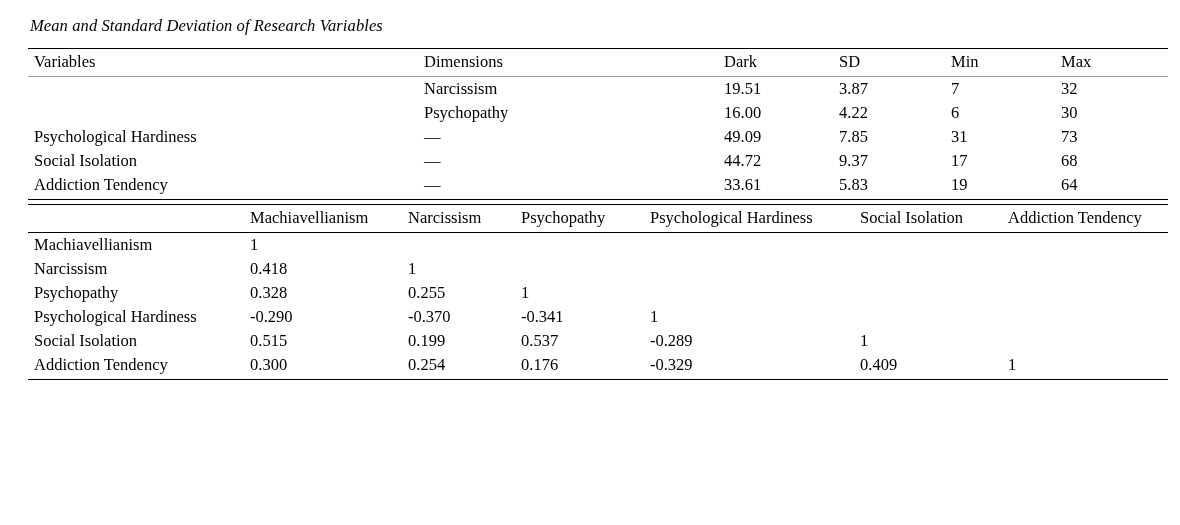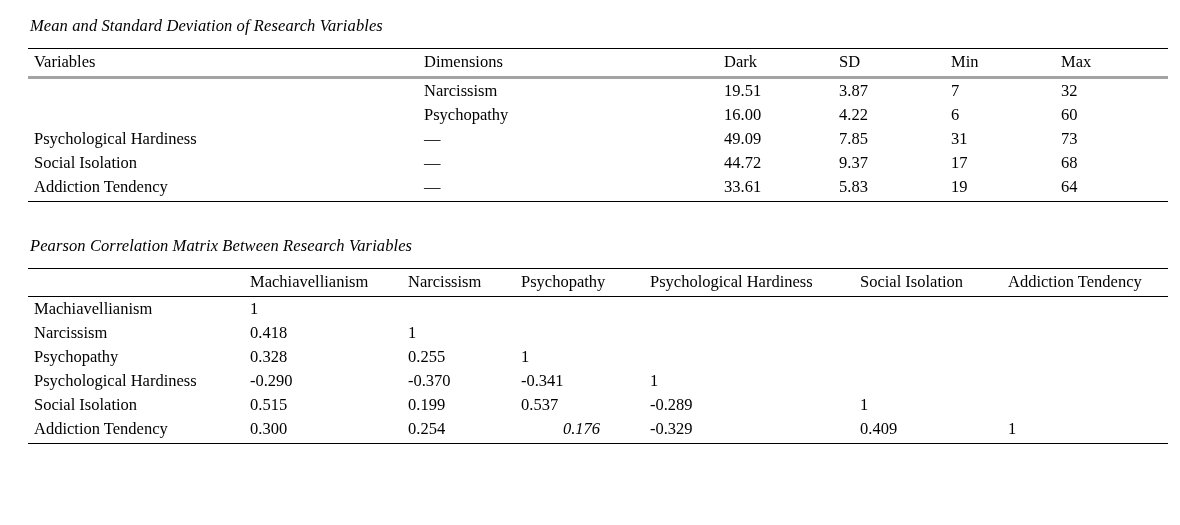--- a/index.html
+++ b/index.html
@@ -34,21 +34,21 @@
   }
   
   #table1 {
     margin-bottom: 4px;
   }
   #table1 thead th {
     font-weight: normal;
     text-align: left;
     padding: 3px 4px 4px 6px;
     border-top: 1.6px solid #000;
-    border-bottom: 3px solid #a3a3a3;
+    border-bottom: 1px solid #a3a3a3;
     vertical-align: bottom;
   }
   #table1 tbody td {
     padding: 2px 4px 2px 6px;
     vertical-align: top;
     white-space: nowrap;
   }
   #table1 tbody tr.last td {
     border-bottom: 1.6px solid #000;
     padding-bottom: 4px;
@@ -78,22 +78,20 @@
     white-space: nowrap;
   }
   #table2 tbody td.rowhead {
     padding-left: 6px;
   }
   #table2 tbody tr.last td {
     border-bottom: 1.6px solid #000;
     padding-bottom: 4px;
   }
   .ital {
-    font-style: italic;
-    text-align: center;
   }
 </style>
 </head>
 <body>
 
 <div class="page">
 
   <div class="table-caption">Mean and Standard Deviation of Research Variables</div>
 
   <table id="table1">
@@ -123,21 +121,21 @@
         <td>3.87</td>
         <td>7</td>
         <td>32</td>
       </tr>
       <tr>
         <td></td>
         <td>Psychopathy</td>
         <td>16.00</td>
         <td>4.22</td>
         <td>6</td>
-        <td>60</td>
+        <td>30</td>
       </tr>
       <tr>
         <td>Psychological Hardiness</td>
         <td class="dash">—</td>
         <td>49.09</td>
         <td>7.85</td>
         <td>31</td>
         <td>73</td>
       </tr>
       <tr>
@@ -152,21 +150,20 @@
         <td>Addiction Tendency</td>
         <td class="dash">—</td>
         <td>33.61</td>
         <td>5.83</td>
         <td>19</td>
         <td>64</td>
       </tr>
     </tbody>
   </table>
 
-  <div class="table-caption caption2">Pearson Correlation Matrix Between Research Variables</div>
 
   <table id="table2">
     <colgroup>
       <col style="width:218px">
       <col style="width:158px">
       <col style="width:113px">
       <col style="width:129px">
       <col style="width:210px">
       <col style="width:148px">
       <col style="width:164px">

